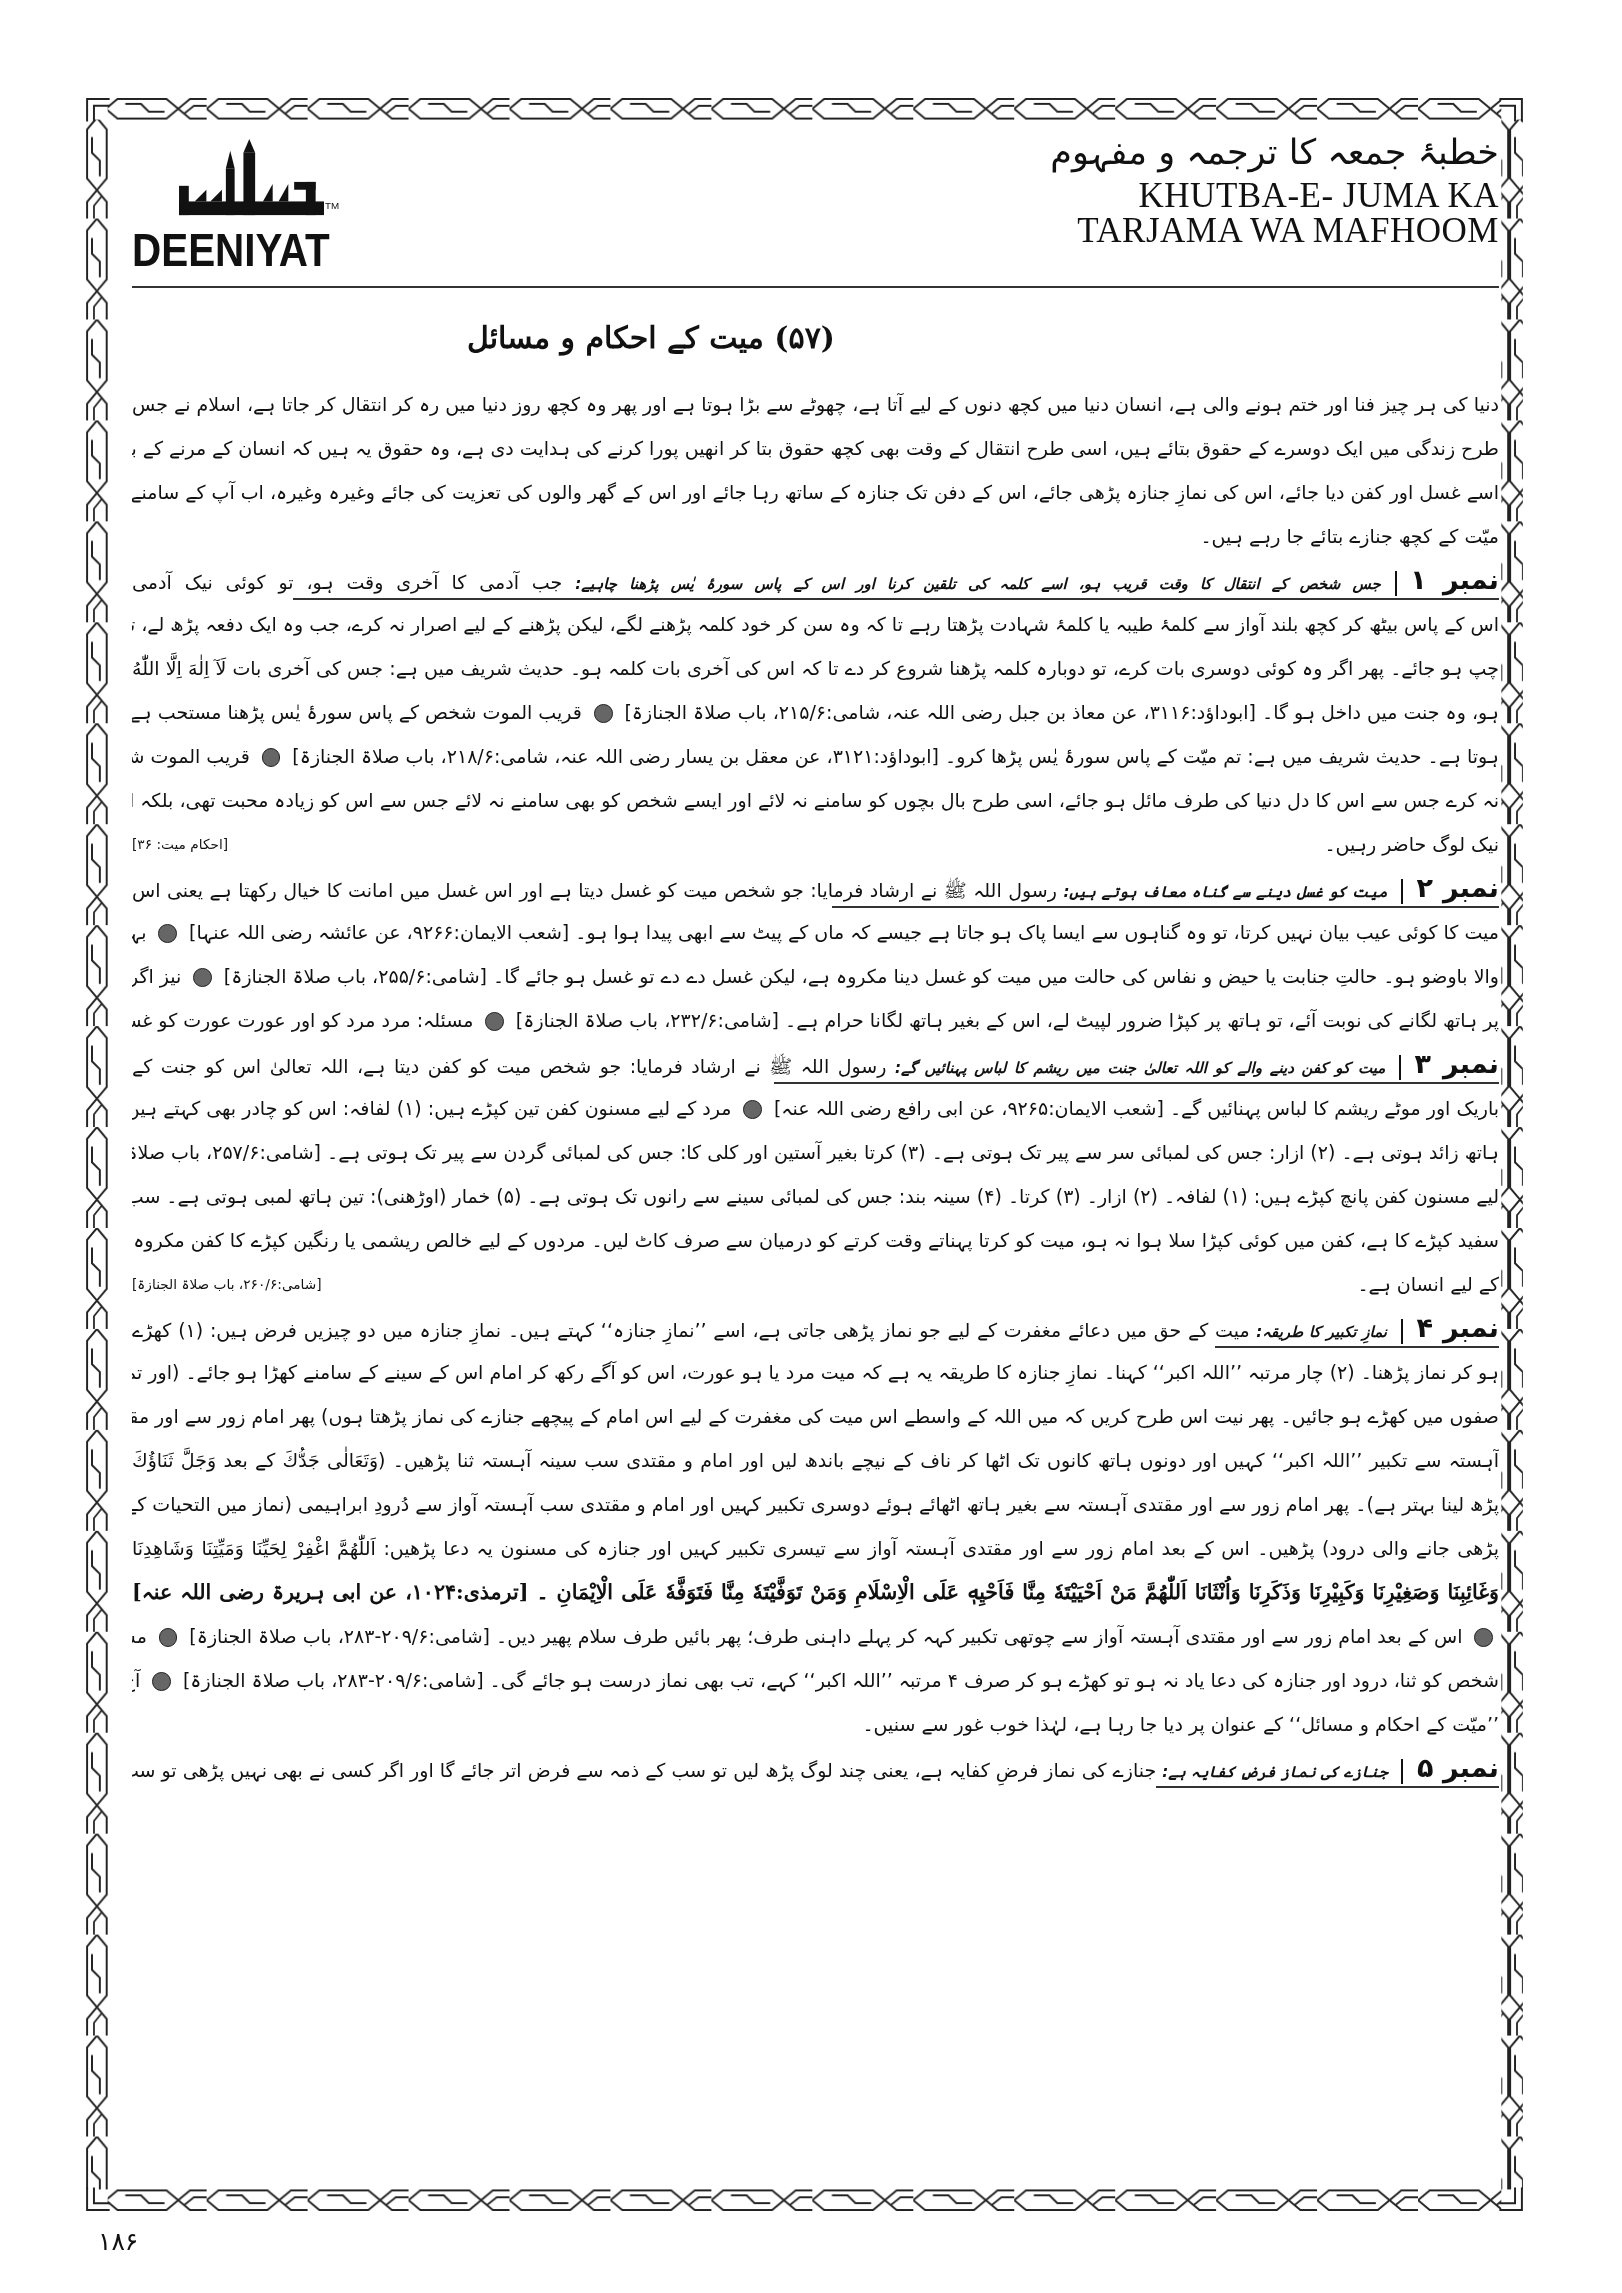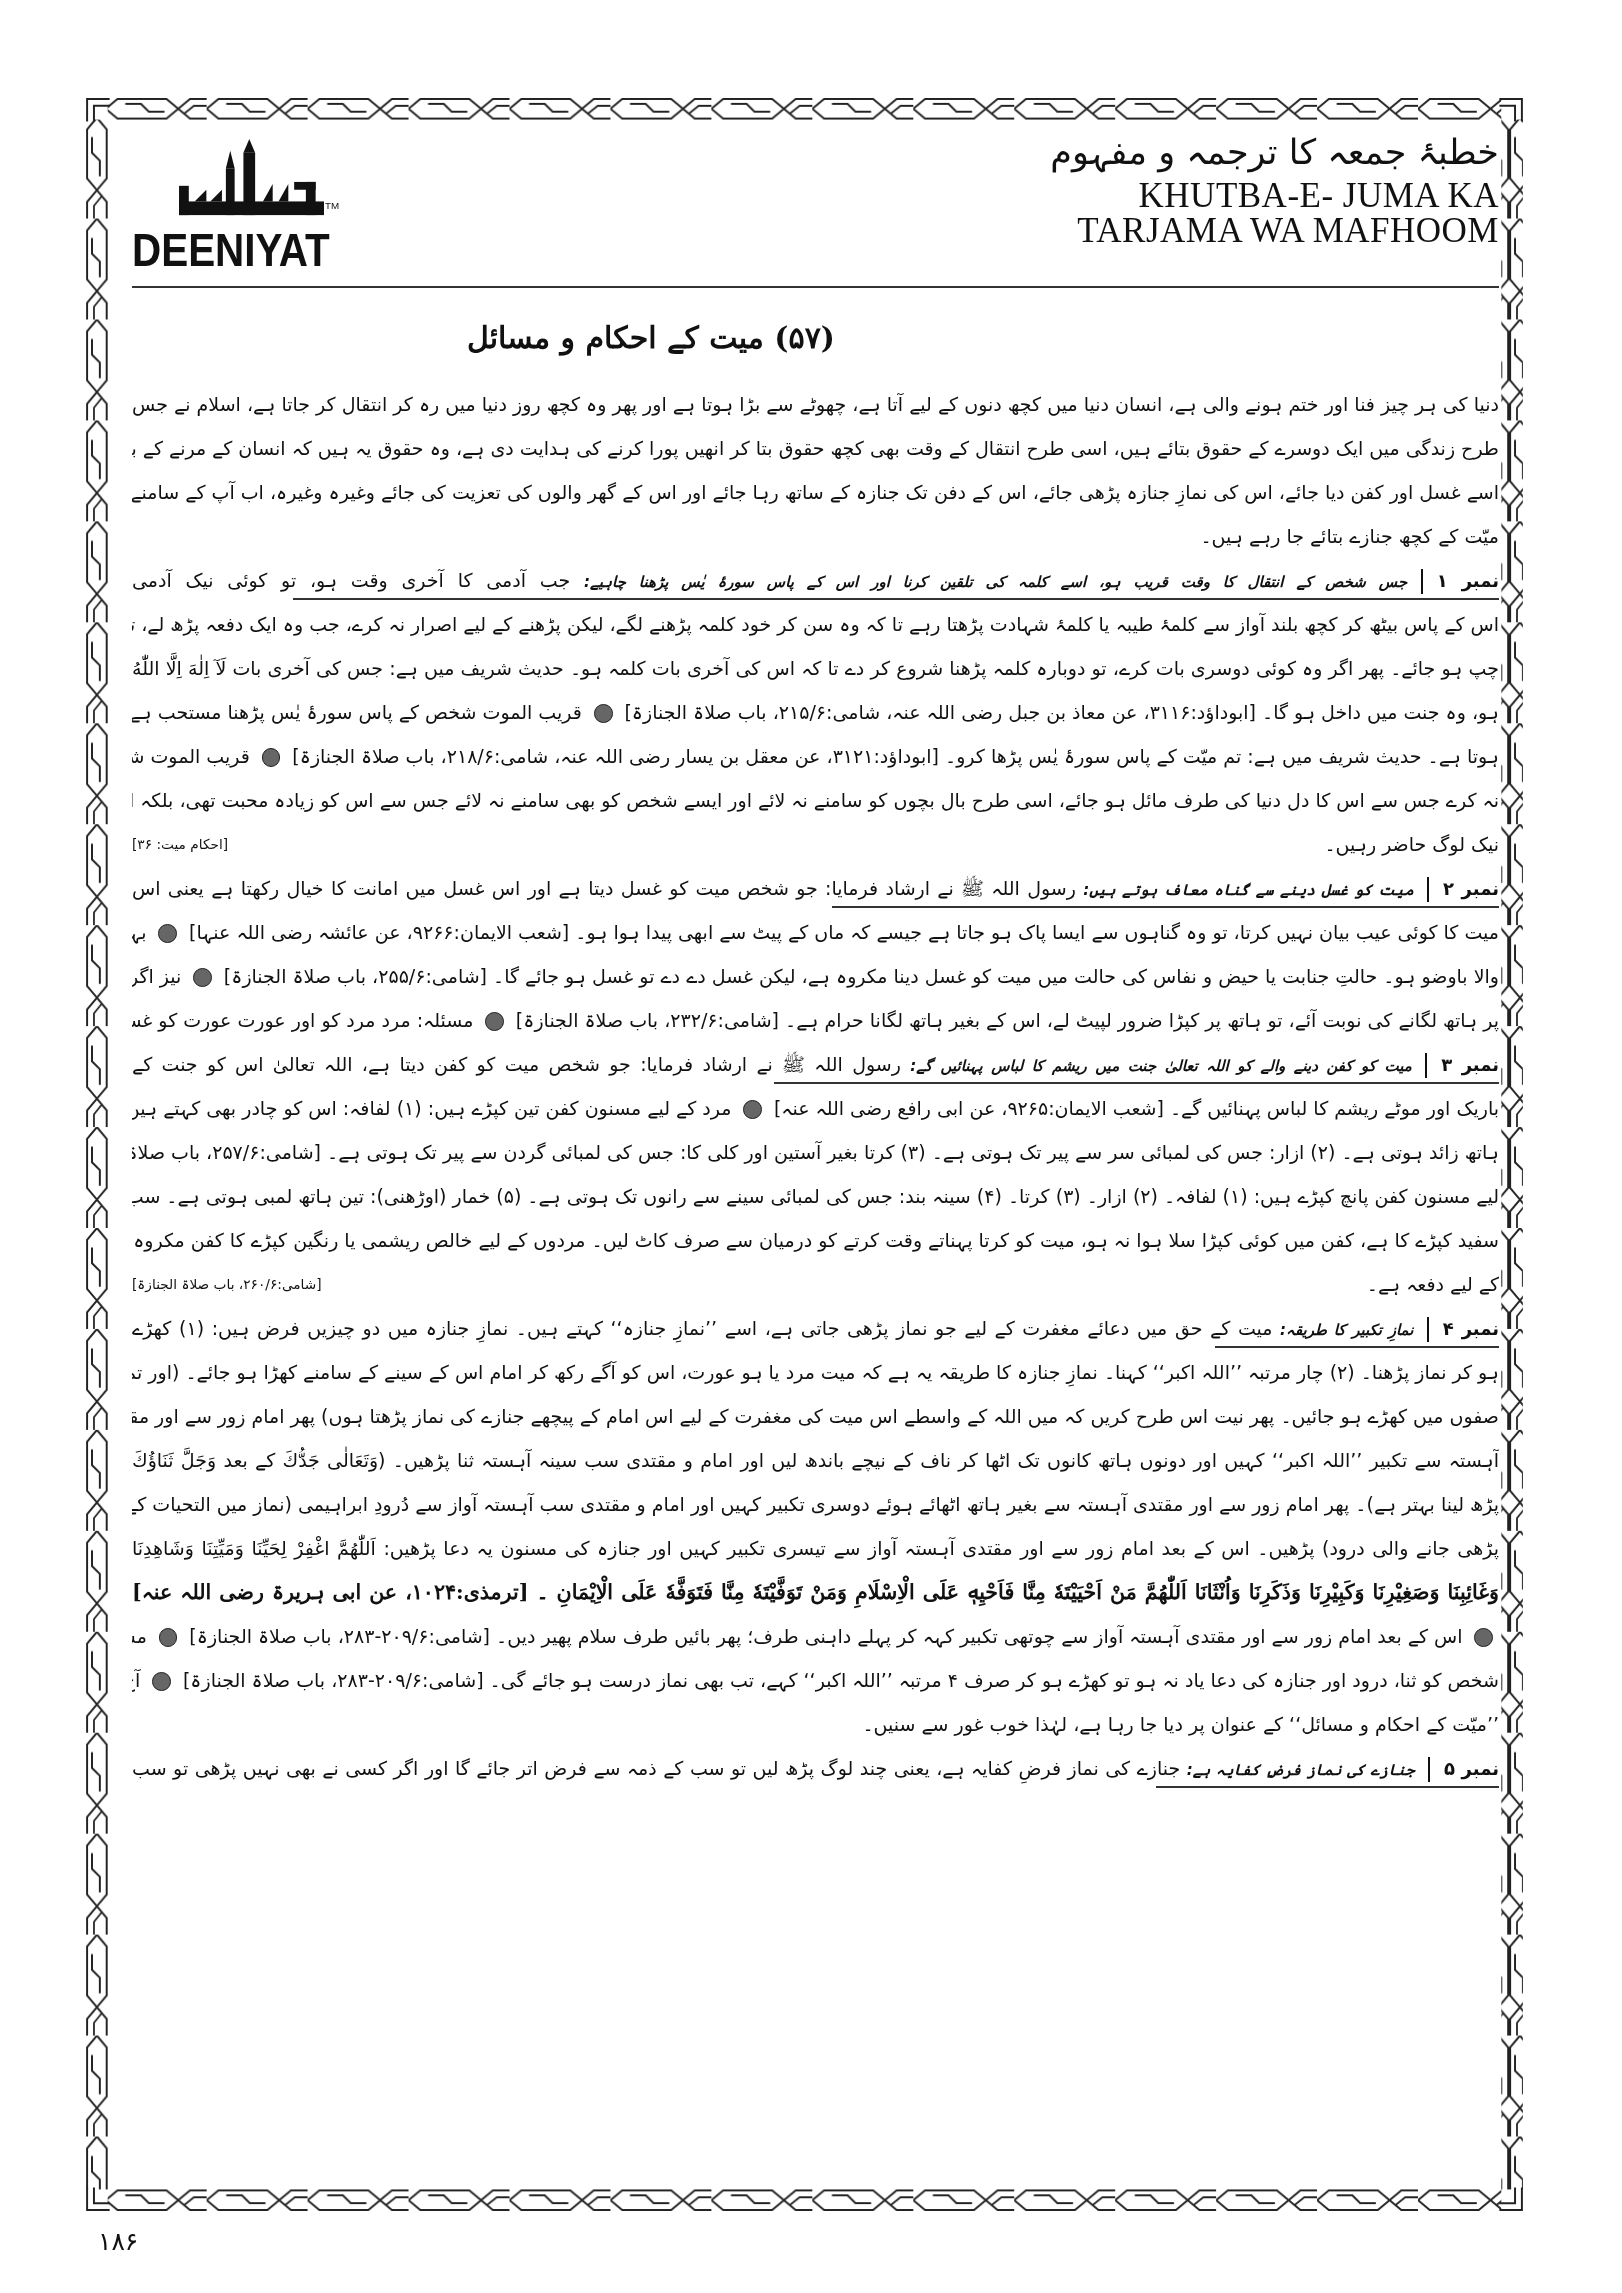--- a/index.html
+++ b/index.html
@@ -18,21 +18,21 @@
   .brand-en { font-family:"Liberation Serif", serif; font-size:35px; line-height:35px; letter-spacing:0.5px; }
   .header-rule { position:absolute; left:132px; top:286px; width:1367px; height:2px; background:#333; }
   .title { position:absolute; left:0; width:1302px; top:299px; text-align:center; direction:rtl;
            font-family:"DejaVu Serif", serif; font-weight:bold; font-size:30px; line-height:78px; }
   .body { position:absolute; left:132px; top:382px; width:1367px; direction:rtl; text-align:justify;
           font-family:"DejaVu Sans", sans-serif; font-size:19px; line-height:44px; }
   .line { height:44px; white-space:nowrap; overflow:hidden; text-align:justify; text-align-last:justify; position:relative; }
   .line.last { text-align-last:right; }
   .line .floatref { position:absolute; left:0; top:0; font-size:13.7px; }
   .hd { font-weight:bold; font-size:15px;font-style:italic; }
-  .num { font-weight:bold; font-size:18px; }
+  .num { font-weight:bold; font-size:27px; }
   .sep { display:inline-block; width:2px; height:25.5px; background:#111; margin:0 13.7px; vertical-align:middle; }
   .rule { position:absolute; height:2px; background:#333; bottom:2px; }
   .ref { font-size:13.7px; }
   .bullet { display:inline-block; width:16.7px; height:16.7px; border-radius:50%; background:#666; border:1px solid #222;
             vertical-align:middle; margin:0 5.9px; }
   .arabic { font-weight:bold; font-size:20.6px; font-family:"DejaVu Serif", serif; }
   .pageno { position:absolute; left:98px; top:2227px; font-size:25px; font-family:"DejaVu Sans", sans-serif; direction:rtl; }
 </style>
 </head>
 <body>
@@ -136,21 +136,21 @@
     <div class="line">
       <span class="num">نمبر ۳</span><span class="sep"></span><span class="hd">میت کو کفن دینے والے کو اللہ تعالیٰ جنت میں ریشم کا لباس پہنائیں گے:</span>
       <span>رسول اللہ ﷺ نے ارشاد فرمایا: جو شخص میت کو کفن دیتا ہے، اللہ تعالیٰ اس کو جنت کے</span>
       <div class="rule" style="right:0;width:725px;"></div>
     </div>
     <div class="line">باریک اور موٹے ریشم کا لباس پہنائیں گے۔ [شعب الایمان:۹۲۶۵، عن ابی رافع رضی اللہ عنہ] <span class="bullet"></span> مرد کے لیے مسنون کفن تین کپڑے ہیں: (۱) لفافہ: اس کو چادر بھی کہتے ہیں، اس کی لمبائی ازار سے ایک ڈیڑھ</div>
     <div class="line">ہاتھ زائد ہوتی ہے۔ (۲) ازار: جس کی لمبائی سر سے پیر تک ہوتی ہے۔ (۳) کرتا بغیر آستین اور کلی کا: جس کی لمبائی گردن سے پیر تک ہوتی ہے۔ [شامی:۲۵۷/۶، باب صلاۃ الجنازۃ]  عورت کے</div>
     <div class="line">لیے مسنون کفن پانچ کپڑے ہیں: (۱) لفافہ۔ (۲) ازار۔ (۳) کرتا۔ (۴) سینہ بند: جس کی لمبائی سینے سے رانوں تک ہوتی ہے۔ (۵) خمار (اوڑھنی): تین ہاتھ لمبی ہوتی ہے۔ سب سے اچھا کفن</div>
     <div class="line">سفید کپڑے کا ہے، کفن میں کوئی کپڑا سلا ہوا نہ ہو، میت کو کرتا پہناتے وقت کرتے کو درمیان سے صرف کاٹ لیں۔ مردوں کے لیے خالص ریشمی یا رنگین کپڑے کا کفن مکروہ ہے، البتہ عورت</div>
     <div class="line last">
-      <span>کے لیے دفعہ ہے۔</span>
+      <span>کے لیے انسان ہے۔</span>
       <span class="floatref ref">[شامی:۲۶۰/۶، باب صلاۃ الجنازۃ]</span>
     </div>
   </div>
 
   <div>
     <div class="line">
       <span class="num">نمبر ۴</span><span class="sep"></span><span class="hd">نمازِ تکبیر کا طریقہ:</span>
       <span>میت کے حق میں دعائے مغفرت کے لیے جو نماز پڑھی جاتی ہے، اسے ’’نمازِ جنازہ‘‘ کہتے ہیں۔ نمازِ جنازہ میں دو چیزیں فرض ہیں: (۱) کھڑے</span>
       <div class="rule" style="right:0;width:284px;"></div>
     </div>

